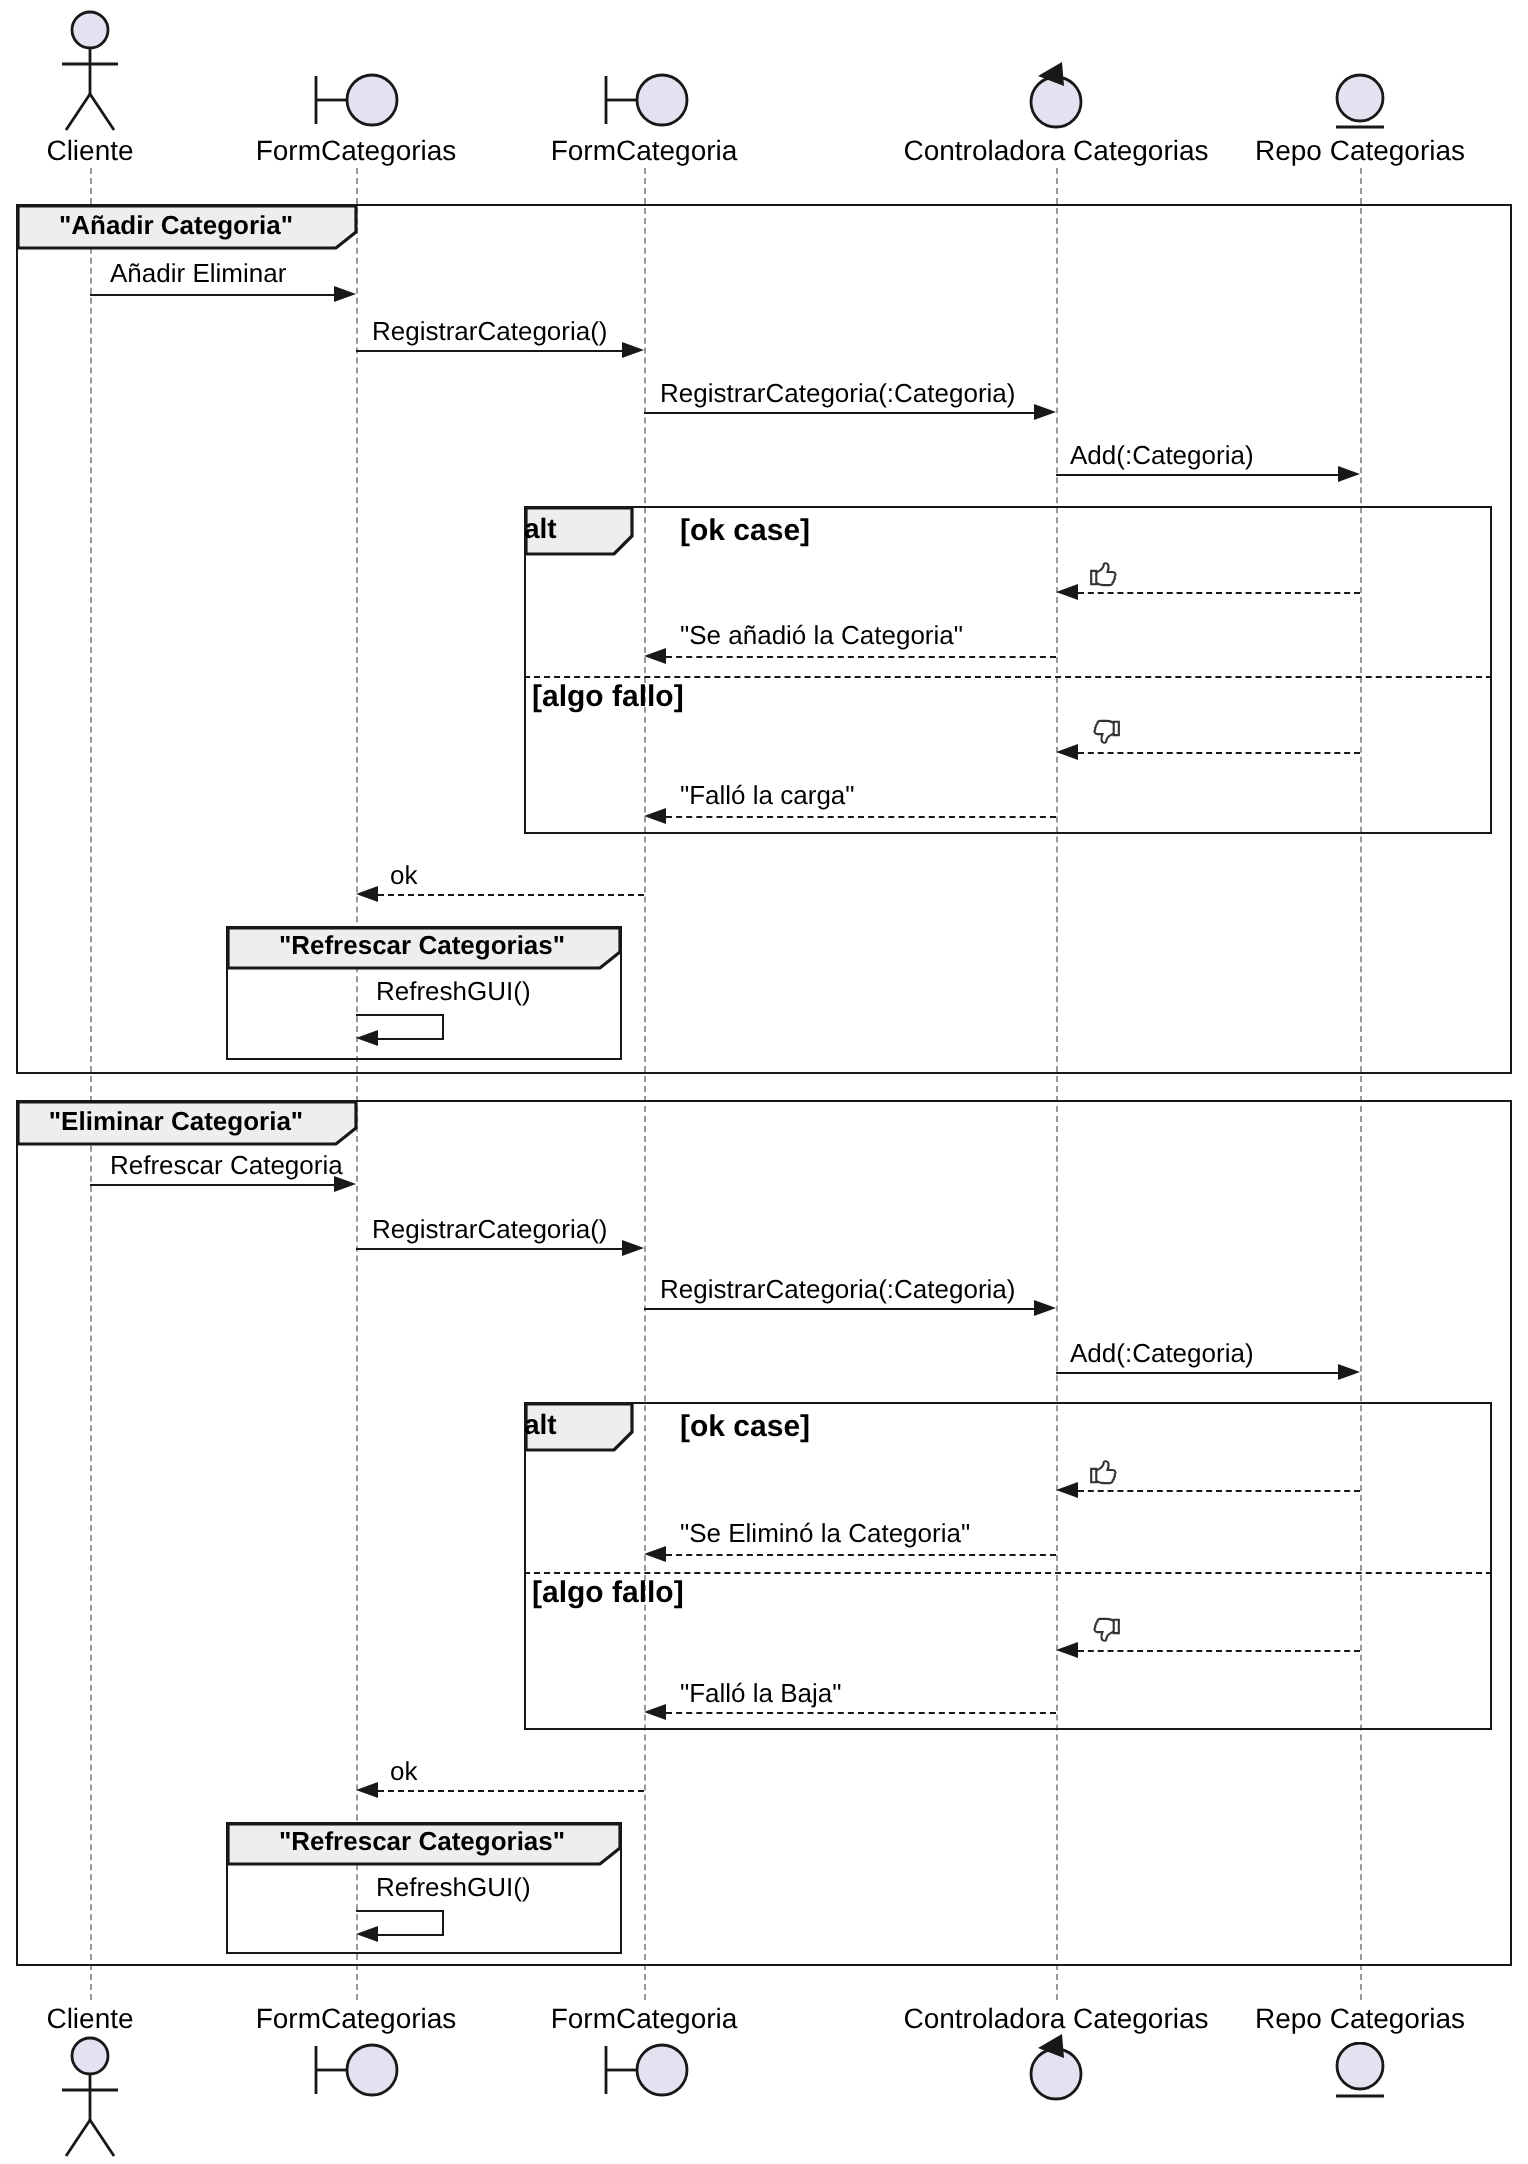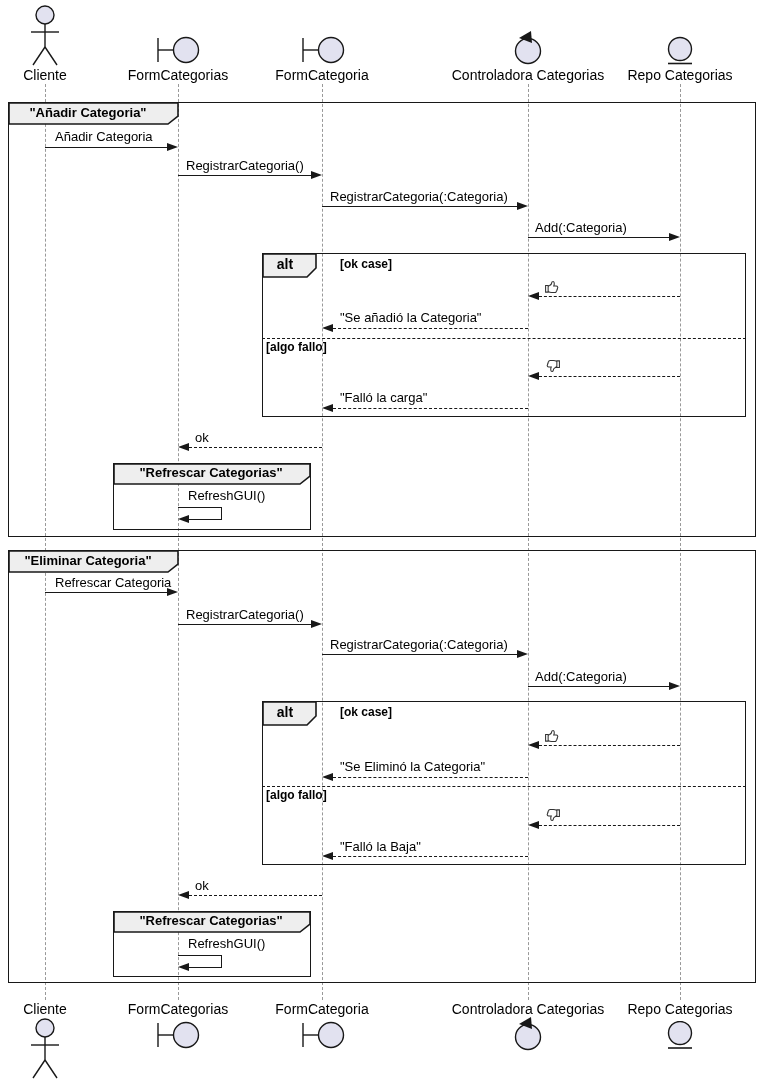--- a/index.html
+++ b/index.html
@@ -3,22 +3,22 @@
 <meta charset="utf-8">
 <style>
   html,body{margin:0;padding:0;background:#fff;}
   #canvas{position:relative;width:764px;height:1082px;background:#fff;overflow:hidden;
           font-family:Liberation Sans, sans-serif;color:#000;}
   .lifeline{position:absolute;width:0;border-left:1px dashed #999;top:84px;height:916px;z-index:0;}
   .p-label{position:absolute;font-size:14px;white-space:nowrap;transform:translateX(-50%);z-index:2;}
   .frame{position:absolute;border:1.6px solid #181818;box-sizing:border-box;background:transparent;z-index:1;}
   .tab-svg{position:absolute;z-index:2;}
   .tab-text{position:absolute;font-size:13px;font-weight:bold;text-align:center;white-space:nowrap;z-index:3;}
-  .alt-text{position:absolute;font-size:14px;font-weight:bold;text-align:center;z-index:3;}
-  .guard{position:absolute;font-size:12px;font-weight:bold;white-space:nowrap;z-index:3;}
+  .alt-text{position:absolute;font-size:14px;font-weight:bold;text-align:left;z-index:3;}
+  .guard{position:absolute;font-size:15px;font-weight:bold;white-space:nowrap;z-index:3;}
   .msg{position:absolute;font-size:13px;white-space:nowrap;z-index:3;}
   .ln{position:absolute;height:0;border-top:1px solid #181818;z-index:2;}
   .ln-d{position:absolute;height:0;border-top:1px dashed #181818;z-index:2;}
   .vln{position:absolute;width:0;border-left:1px solid #181818;z-index:2;}
   .head-r{position:absolute;width:0;height:0;border-left:11px solid #181818;
           border-top:4px solid transparent;border-bottom:4px solid transparent;z-index:3;}
   .head-l{position:absolute;width:0;height:0;border-right:11px solid #181818;
           border-top:4px solid transparent;border-bottom:4px solid transparent;z-index:3;}
   .divider{position:absolute;height:0;border-top:1.4px dashed #181818;z-index:2;}
   .icon{position:absolute;z-index:3;}
@@ -68,21 +68,21 @@
     <div class="p-label" style="left:680px;top:67px">Repo Categorias</div>
   </div>
 
   <div>
     <div class="frame" style="left:8px;top:102px;width:748px;height:435px"></div>
     <svg class="tab-svg" style="left:8px;top:102px" width="172" height="24">
       <polygon points="1,1 170,1 170,14 160,22 1,22" fill="#EEEEEE" stroke="#181818" stroke-width="1.6"></polygon>
     </svg>
     <div class="tab-text" style="left:8px;top:105px;width:160px">"Añadir Categoria"</div>
 
-    <div class="msg" style="left:55px;top:129px">Añadir Categoria</div>
+    <div class="msg" style="left:55px;top:129px">Añadir Eliminar</div>
     <div class="ln" style="left:45px;top:147px;width:123px"></div>
     <div class="head-r" style="left:167px;top:143px"></div>
 
     <div class="msg" style="left:186px;top:158px">RegistrarCategoria()</div>
     <div class="ln" style="left:178px;top:175px;width:133px"></div>
     <div class="head-r" style="left:311px;top:171px"></div>
 
     <div class="msg" style="left:330px;top:189px">RegistrarCategoria(:Categoria)</div>
     <div class="ln" style="left:322px;top:206px;width:195px"></div>
     <div class="head-r" style="left:517px;top:202px"></div>

